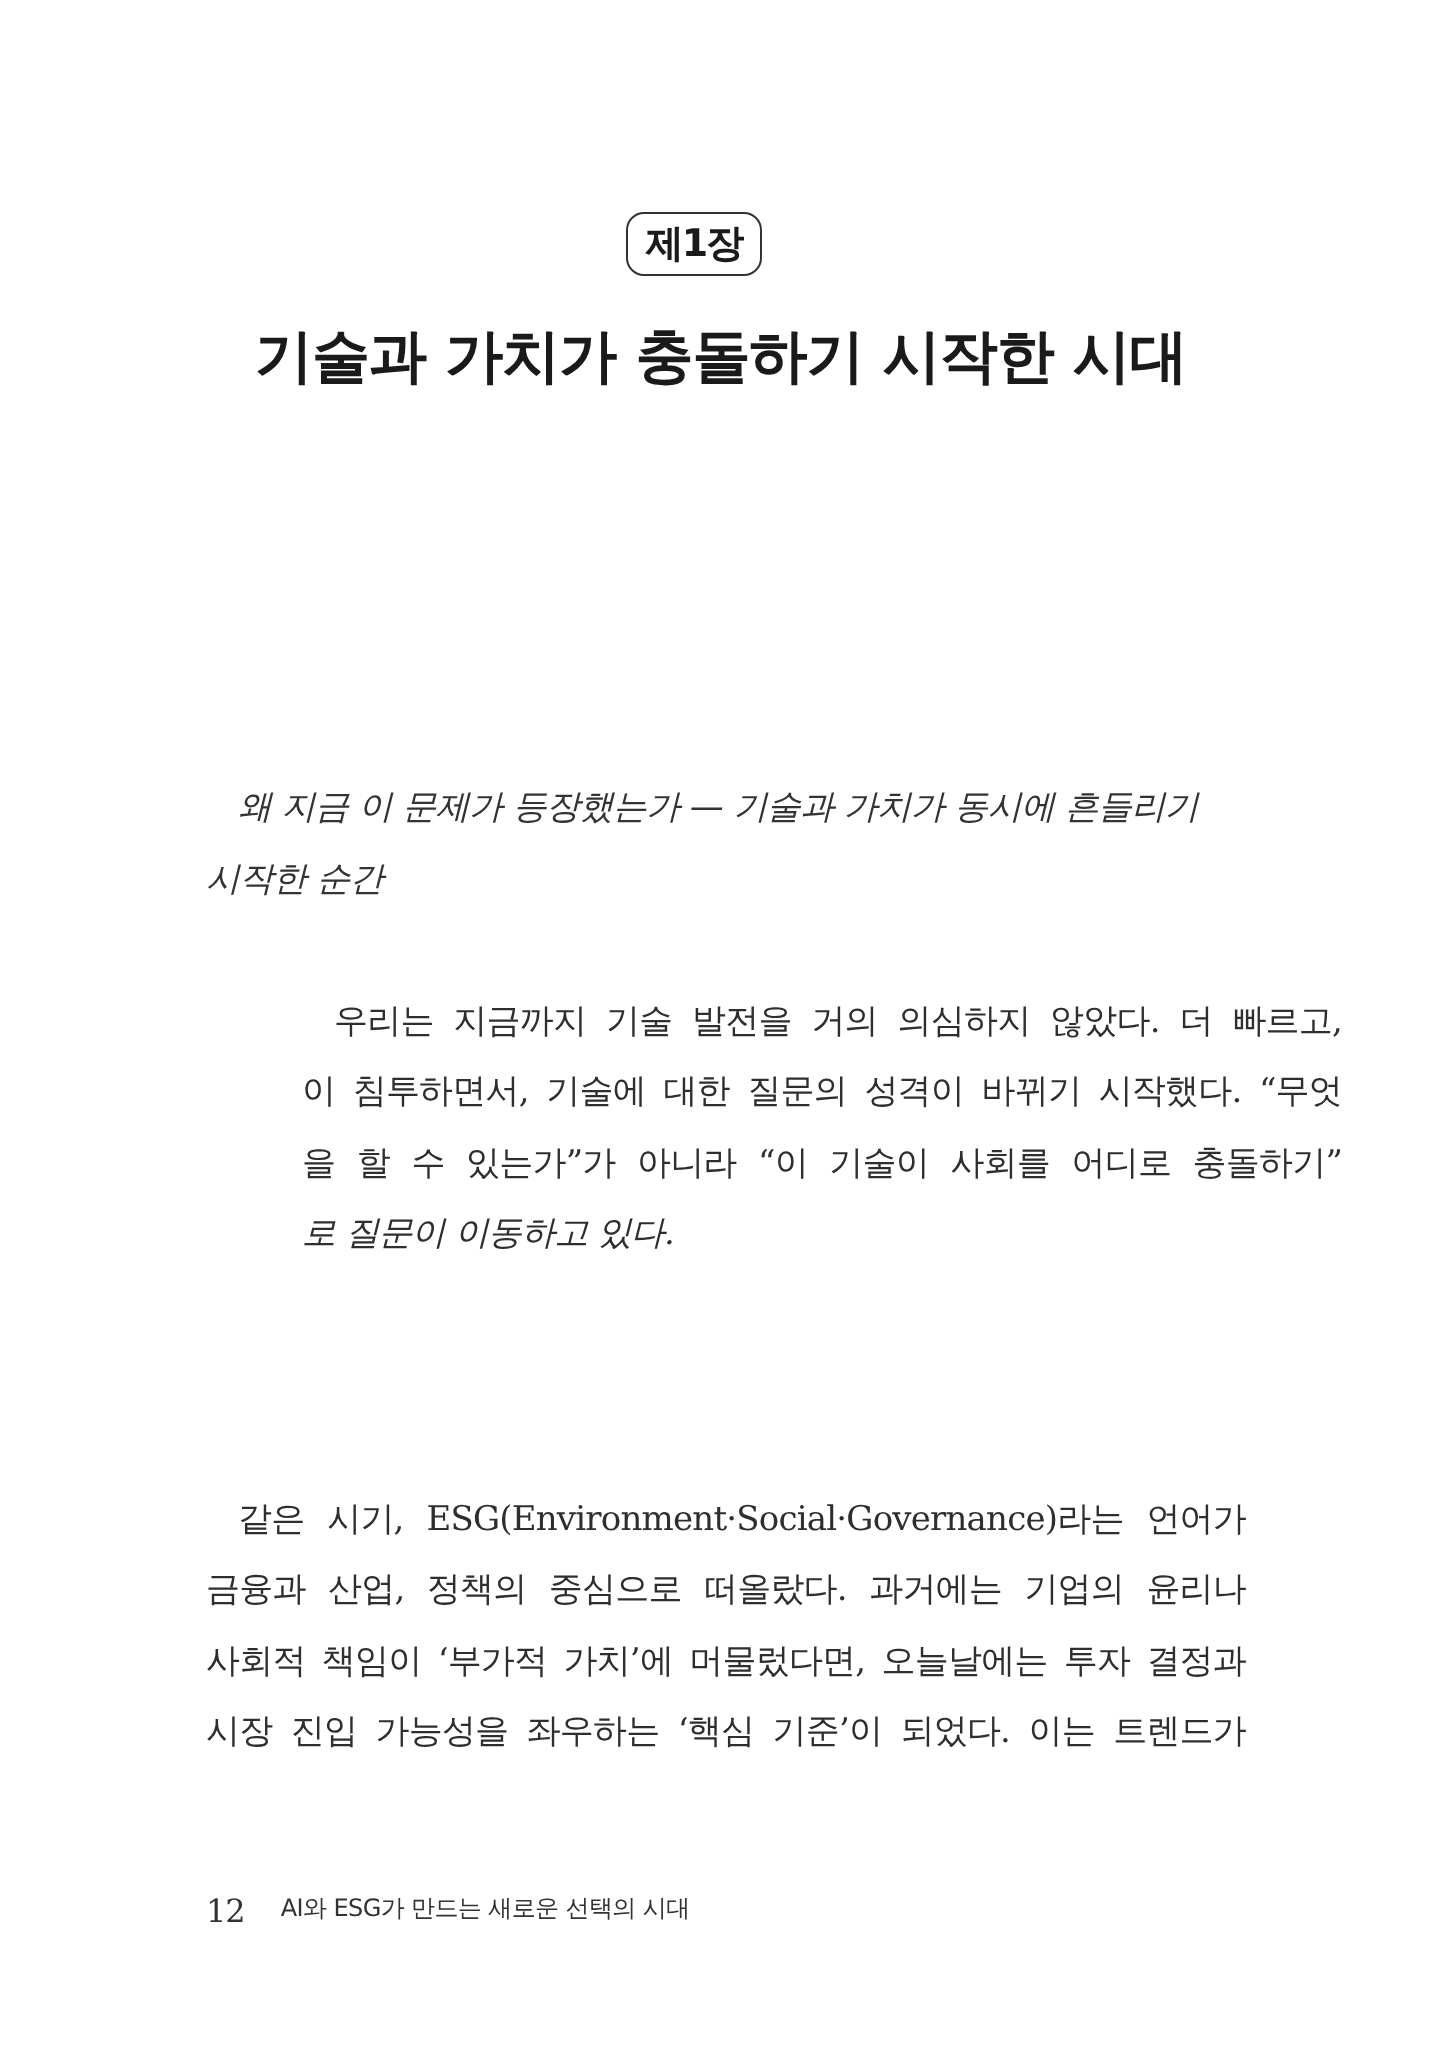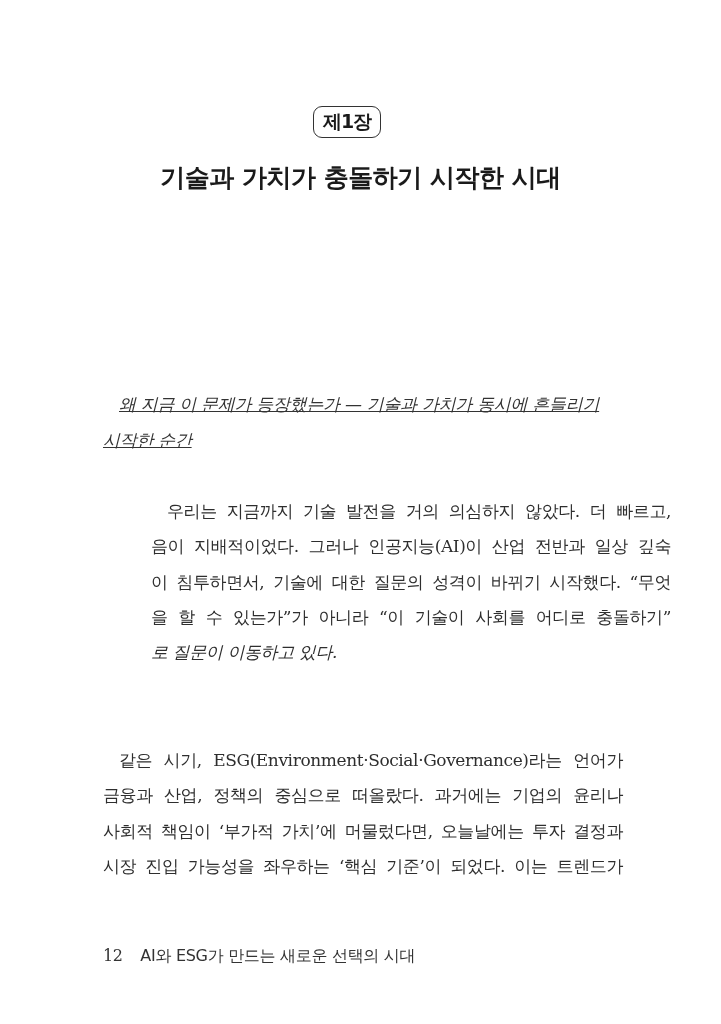--- a/index.html
+++ b/index.html
@@ -40,39 +40,39 @@
       color: #1a1a1a;
       letter-spacing: -1px;
     }
     .chapter-title {
       position: absolute;
       left: 0;
       width: 721px;
       top: 156px;
       text-align: center;
       font-family: "DejaVu Sans", "Liberation Sans", sans-serif;
-      font-size: 25px;
+      font-size: 29px;
       font-weight: bold;
       color: #1a1a1a;
       letter-spacing: -0.5px;
       line-height: 44px;
     }
     .subtitle {
       position: absolute;
       left: 103px;
       top: 386px;
       width: 520px;
       font-family: "DejaVu Sans", "Liberation Sans", sans-serif;
       font-style: italic;
       font-size: 17px;
       color: #333;
       line-height: 36px;
       letter-spacing: -0.3px;
     }
-    .subtitle .line { display: block; white-space: nowrap; text-decoration: underline; }
+    .subtitle .line { display: block; white-space: nowrap; }
     .subtitle .line.first { padding-left: 16px; }
     .body-text {
       position: absolute;
       left: 103px;
       width: 520px;
       font-family: "DejaVu Serif", "Liberation Serif", serif;
       font-size: 17px;
       color: #2e2e2e;
       line-height: 35.3px;
       letter-spacing: -0.4px;
@@ -96,41 +96,40 @@
       font-family: "DejaVu Sans", "Liberation Sans", sans-serif;
       color: #333;
     }
     .page-number {
       font-family: "DejaVu Serif", "Liberation Serif", serif;
       font-size: 16px;
       margin-right: 18px;
       letter-spacing: -0.5px;
     }
     .running-title {
-      font-size: 16px;
+      font-size: 12px;
       letter-spacing: -0.3px;
     }
   </style>
 </head>
 <body>
 
 <div class="page">
 
   <div class="chapter-badge">제1장</div>
 
   <div class="chapter-title">기술과 가치가 충돌하기 시작한 시대</div>
 
   <div class="subtitle">
     <span class="line first">왜 지금 이 문제가 등장했는가 — 기술과 가치가 동시에 흔들리기</span>
     <span class="line">시작한 순간</span>
   </div>
 
   <div class="body-text para-1">
     <span class="line first">우리는 지금까지 기술 발전을 거의 의심하지 않았다. 더 빠르고,</span>
-    <span class="line">음이 지배적이었다. 그러나 인공지능(AI)이 산업 전반과 일상 깊숙</span>
     <span class="line">이 침투하면서, 기술에 대한 질문의 성격이 바뀌기 시작했다. “무엇</span>
     <span class="line">을 할 수 있는가”가 아니라 “이 기술이 사회를 어디로 충돌하기”</span>
     <span class="line last">로 질문이 이동하고 있다.</span>
   </div>
 
   <div class="body-text para-2">
     <span class="line first">같은 시기, ESG(Environment·Social·Governance)라는 언어가</span>
     <span class="line">금융과 산업, 정책의 중심으로 떠올랐다. 과거에는 기업의 윤리나</span>
     <span class="line">사회적 책임이 ‘부가적 가치’에 머물렀다면, 오늘날에는 투자 결정과</span>
     <span class="line">시장 진입 가능성을 좌우하는 ‘핵심 기준’이 되었다. 이는 트렌드가</span>

